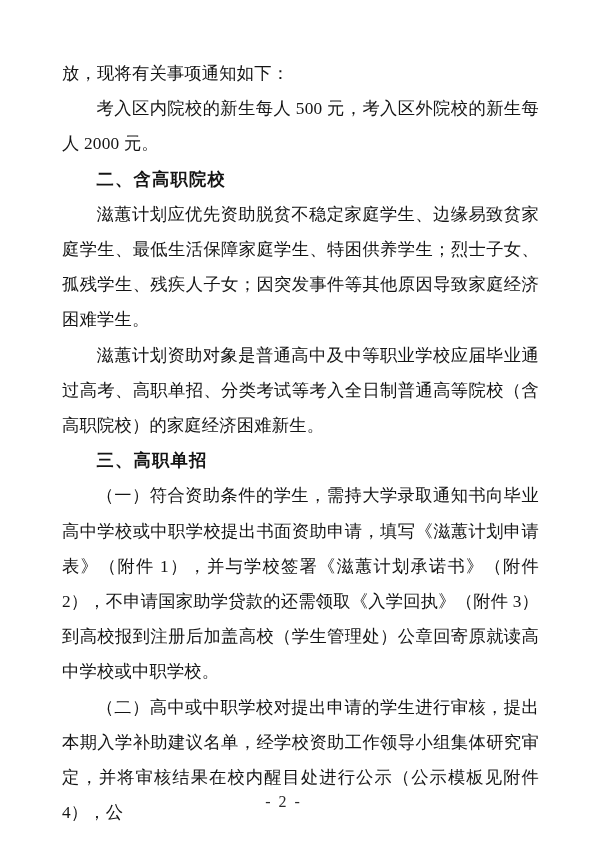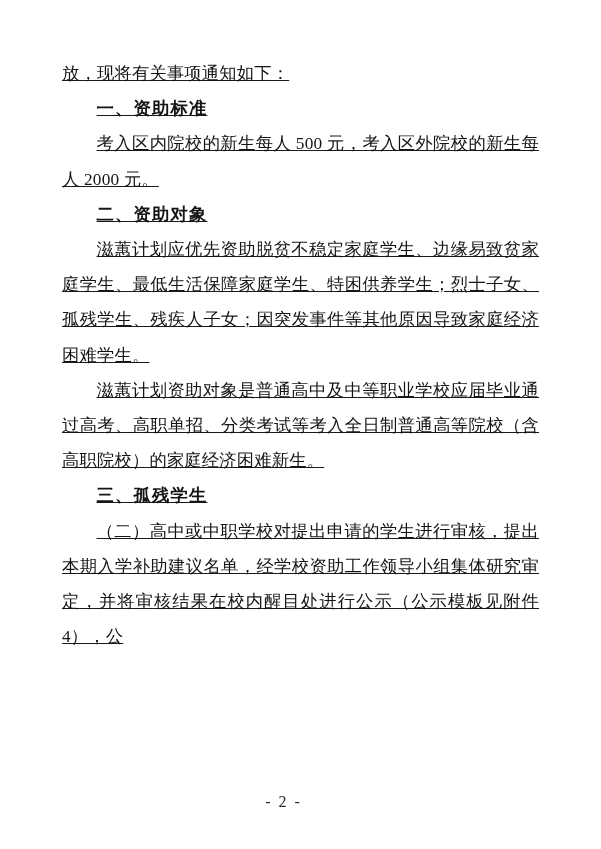--- a/index.html
+++ b/index.html
@@ -13,21 +13,20 @@
     font-family: "Liberation Serif", serif;
     color: #1a1a1a;
     overflow: hidden;
   }
   .page {
     position: relative;
     width: 601px;
     height: 849px;
     box-sizing: border-box;
     padding: 56px 62px 12px 62px;
-    text-decoration: underline;
   }
   .body-text {
     font-size: 17.3px;
     line-height: 35.2px;
     letter-spacing: 0.2px;
     text-align: justify;
     text-justify: inter-ideograph;
     color: #141414;
   }
   p {
@@ -57,26 +56,26 @@
     margin-left: -34px;
   }
 </style>
 </head>
 <body>
 
 <div class="page">
 
   <div class="body-text">
     <p>放，现将有关事项通知如下：</p>
-    <p class="heading">一、资助标准</p>
     <p class="indent">考入区内院校的新生每人 500 元，考入区外院校的新生每人 2000 元。</p>
-    <p class="heading">二、资助对象</p>
+    <p class="heading">二、含高职院校</p>
     <p class="indent">滋蕙计划应优先资助脱贫不稳定家庭学生、边缘易致贫家庭学生、最低生活保障家庭学生、特困供养学生；烈士子女、孤残学生、残疾人子女；因突发事件等其他原因导致家庭经济困难学生。</p>
     <p class="indent">滋蕙计划资助对象是普通高中及中等职业学校应届毕业通过高考、高职单招、分类考试等考入全日制普通高等院校（含高职院校）的家庭经济困难新生。</p>
-    <p class="heading">三、孤残学生</p>
+    <p class="heading">三、高职单招</p>
+    <p class="indent">（一）符合资助条件的学生，需持大学录取通知书向毕业高中学校或中职学校提出书面资助申请，填写《滋蕙计划申请表》（附件 1），并与学校签署《滋蕙计划承诺书》（附件 2），不申请国家助学贷款的还需领取《入学回执》（附件 3）到高校报到注册后加盖高校（学生管理处）公章回寄原就读高中学校或中职学校。</p>
     <p class="indent">（二）高中或中职学校对提出申请的学生进行审核，提出本期入学补助建议名单，经学校资助工作领导小组集体研究审定，并将审核结果在校内醒目处进行公示（公示模板见附件 4），公</p>
   </div>
 
   <div class="footer">
     <span class="page-num-wrap">- 2 -</span>
   </div>
 
 </div>
 
 </body></html>

